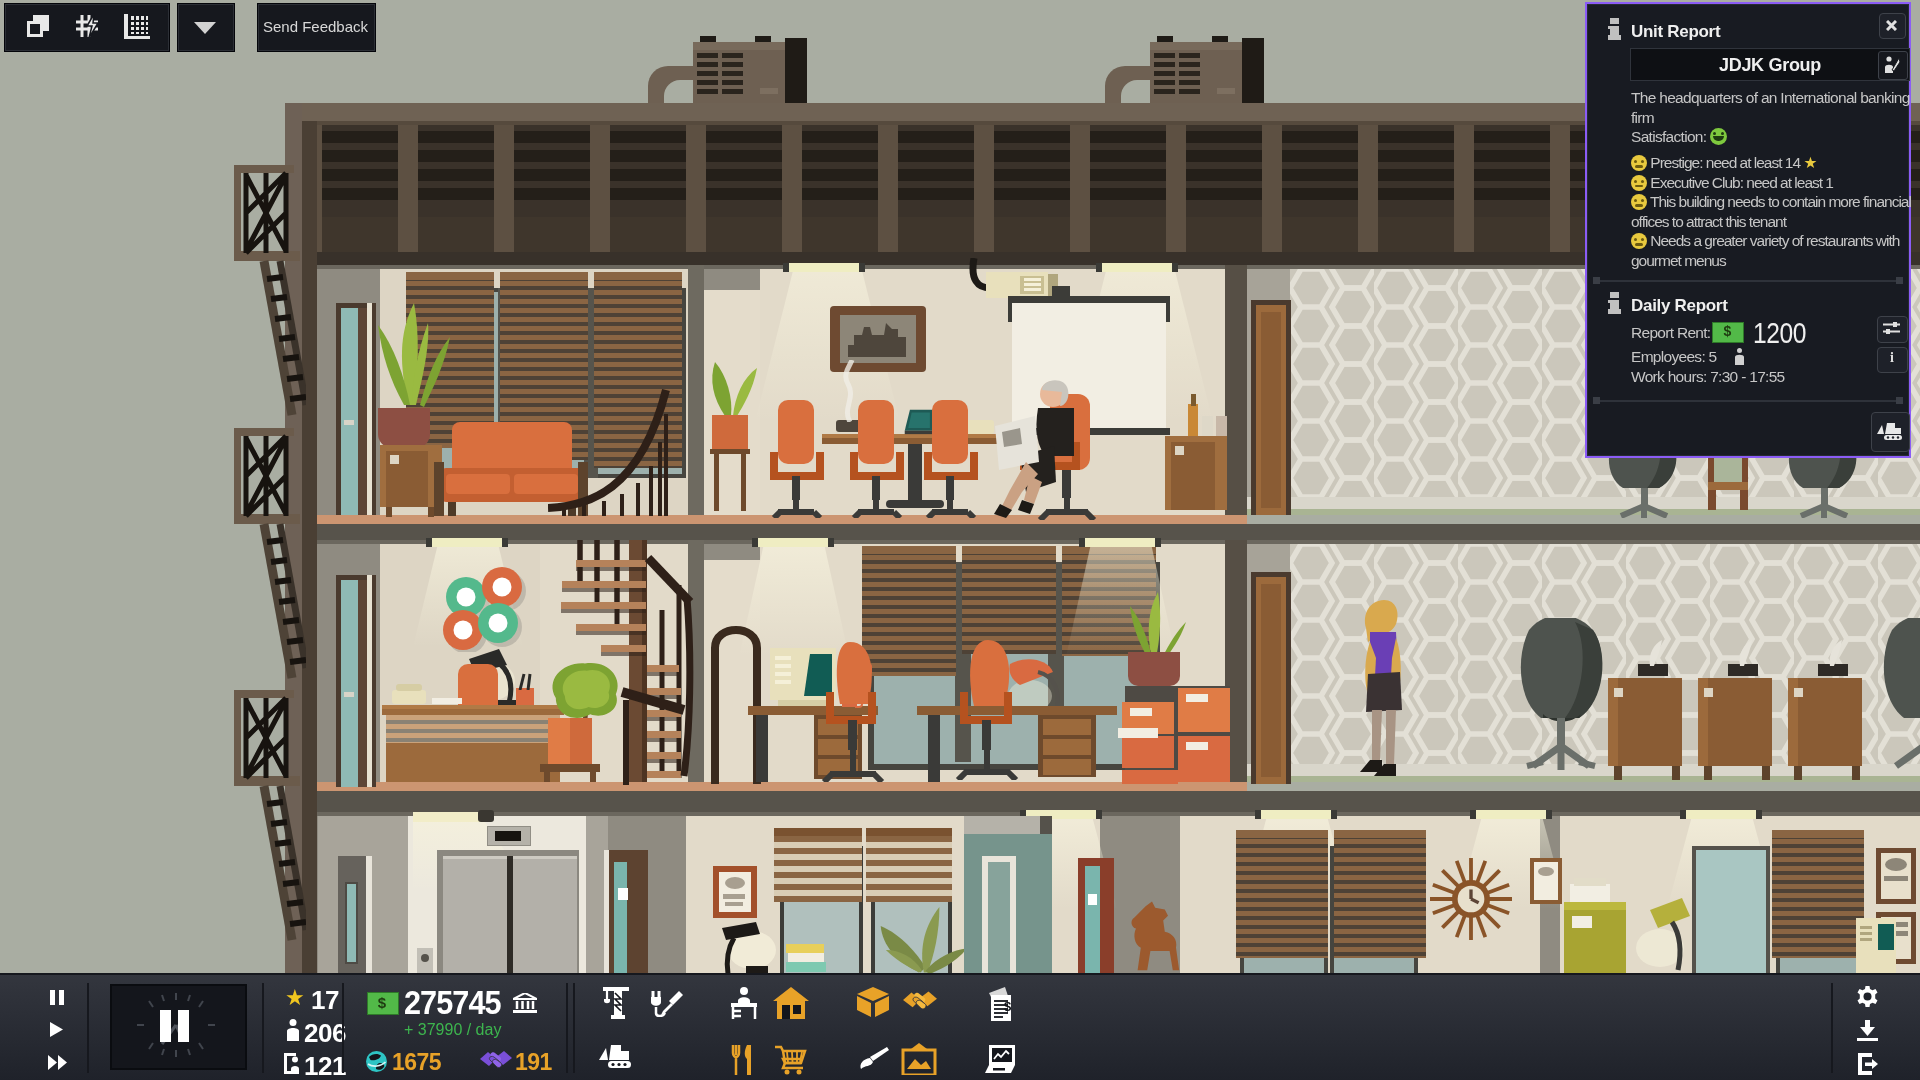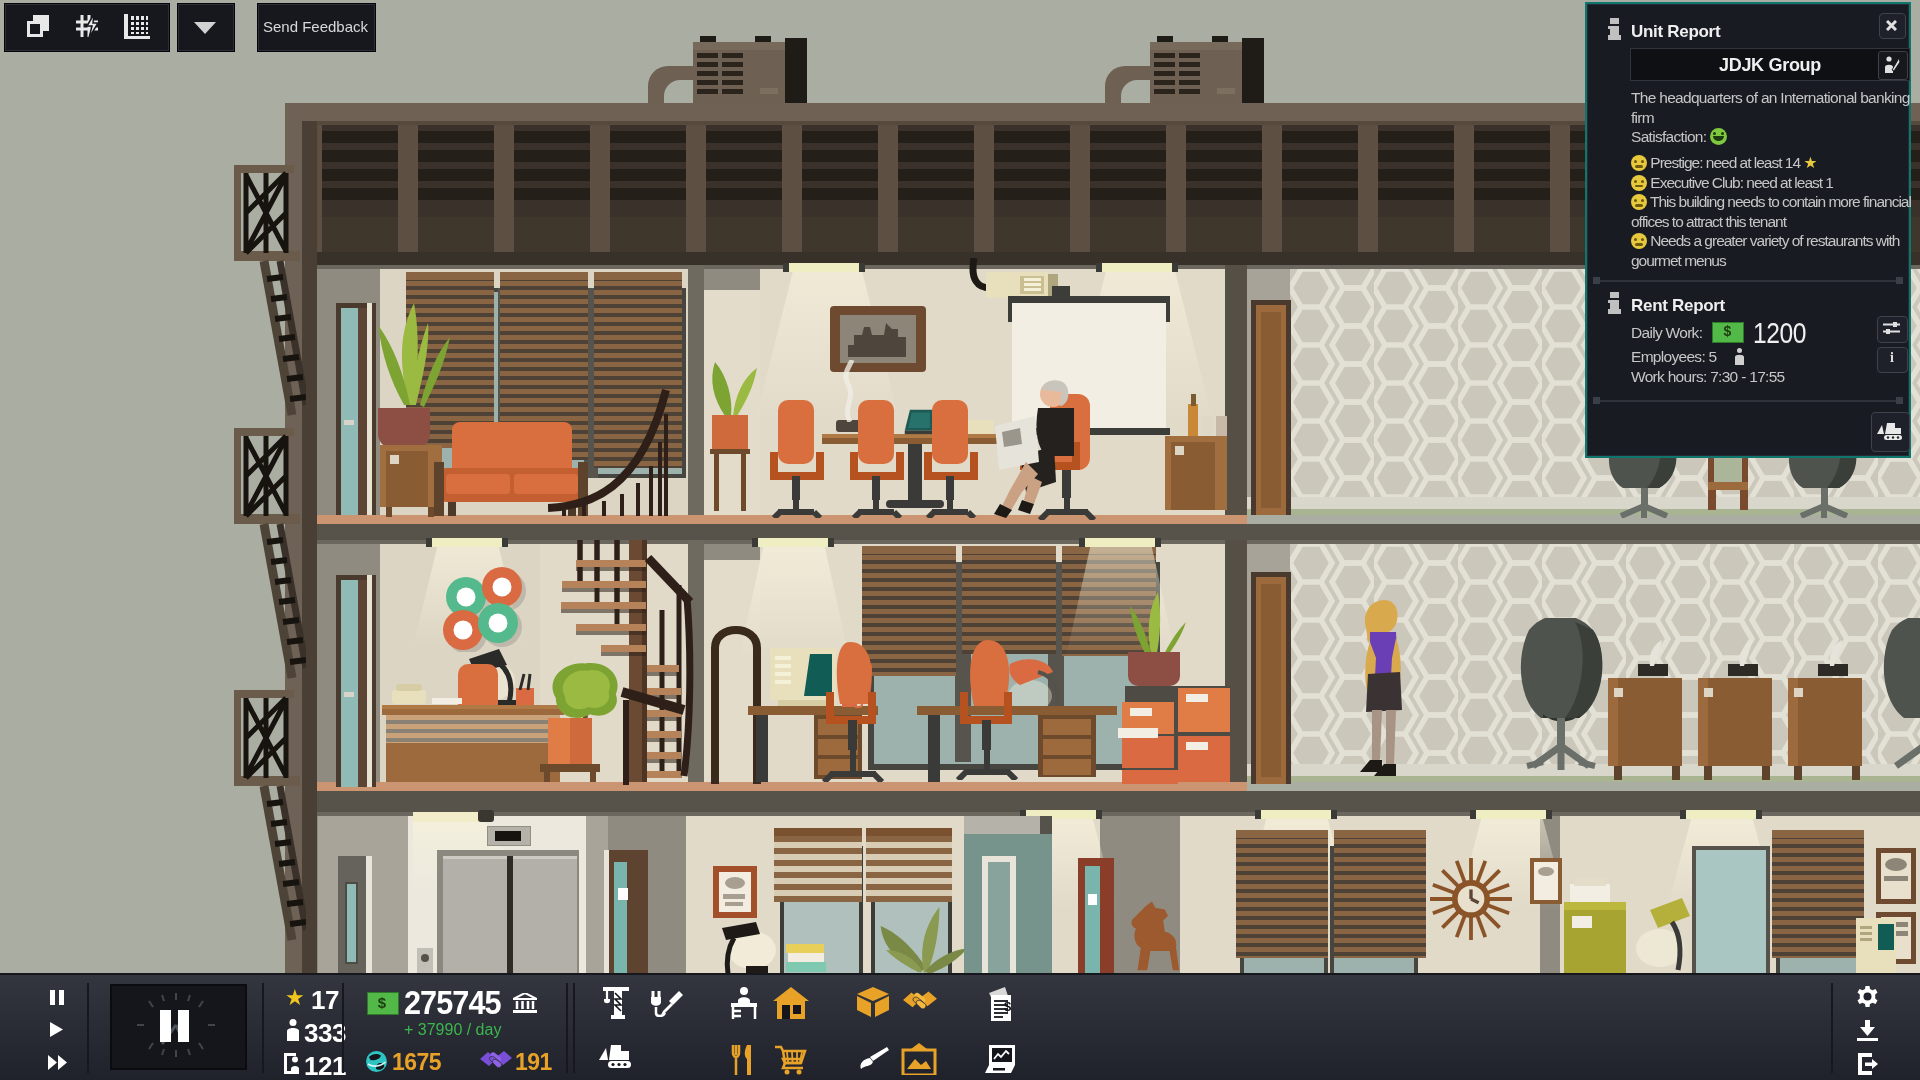--- a/index.html
+++ b/index.html
@@ -815,21 +815,21 @@
 
   <div class="abs" style="left:177px;top:3px;width:56px;height:47px;background:#16181e;border:1px solid #04050a;box-shadow:inset 0 0 0 1px #2c2f36;"></div>
   <svg class="abs" style="left:193px;top:21px;" width="24" height="14" viewBox="0 0 24 14">
         <path d="M1,1 L23,1 L12,13 Z" fill="#d2d2d2"></path>
       </svg>
 
   <div class="abs" style="left:257px;top:3px;width:117px;height:47px;background:#16181e;border:1px solid #04050a;box-shadow:inset 0 0 0 1px #2c2f36;"></div>
   <div class="abs" style="left:257px;top:18px;width:117px;text-align:center;font-size:15px;color:#d8d8d8;">Send Feedback</div>
 </div>
 
-<div id="panel" style="position:absolute;left:1585px;top:2px;width:326px;height:456px;background:#181b22;border:2px solid #0f766e;box-shadow:inset 0 0 0 1px #272b33;box-sizing:border-box;color:#c6c6c6;font-size:15.5px;letter-spacing:-0.7px;">
+<div id="panel" style="position:absolute;left:1585px;top:2px;width:326px;height:456px;background:#181b22;border:2px solid #8b5cf6;box-shadow:inset 0 0 0 1px #272b33;box-sizing:border-box;color:#c6c6c6;font-size:15.5px;letter-spacing:-0.7px;">
 
   <svg class="abs" style="left:21px;top:14px;" width="13" height="22" viewBox="0 0 13 22">
         <rect x="2" y="0" width="9" height="6" fill="#c0c0c0"></rect>
         <path d="M0,8 L11,8 L11,17 L13,17 L13,22 L0,22 L0,17 L2,17 L2,11 L0,11 Z" fill="#c0c0c0"></path>
       </svg>
 
   <div class="abs" style="left:44px;top:18px;font-size:17px;font-weight:bold;color:#efefef;letter-spacing:-0.3px;">Unit Report</div>
 
   <div class="abs" style="left:292px;top:9px;width:25px;height:24px;background:#1e2129;border:1px solid #3e424a;border-radius:4px;"></div>
   <svg class="abs" style="left:299px;top:16px;" width="11" height="11" viewBox="0 0 11 11">
@@ -856,23 +856,23 @@
   </div>
 
   <div class="abs" style="left:8px;top:276px;width:306px;height:2px;background:#2e323a;"></div>
   <div class="abs" style="left:6px;top:273px;width:7px;height:7px;background:#3a3e46;"></div>
   <div class="abs" style="left:309px;top:273px;width:7px;height:7px;background:#3a3e46;"></div>
 
   <svg class="abs" style="left:21px;top:288px;" width="13" height="22" viewBox="0 0 13 22">
         <rect x="2" y="0" width="9" height="6" fill="#c0c0c0"></rect>
         <path d="M0,8 L11,8 L11,17 L13,17 L13,22 L0,22 L0,17 L2,17 L2,11 L0,11 Z" fill="#c0c0c0"></path>
       </svg>
-  <div class="abs" style="left:44px;top:292px;font-size:17px;font-weight:bold;color:#efefef;letter-spacing:-0.3px;">Rent Report</div>
-
-  <div class="abs" style="left:44px;top:320px;">Daily Work:</div>
+  <div class="abs" style="left:44px;top:292px;font-size:17px;font-weight:bold;color:#efefef;letter-spacing:-0.3px;">Daily Report</div>
+
+  <div class="abs" style="left:44px;top:320px;">Report Rent:</div>
   <div class="abs" style="left:125px;top:318px;width:30px;height:19px;background:#52b948;border:1px solid #2e7a28;"></div>
   <div class="abs" style="left:125px;top:319px;width:30px;text-align:center;font-size:14px;font-weight:bold;color:#1e3a10;">$</div>
   <div class="abs" style="left:166px;top:312px;font-size:30px;color:#efefef;letter-spacing:-0.5px;transform:scaleX(0.82);transform-origin:0 0;">1200</div>
 
   <div class="abs" style="left:290px;top:312px;width:29px;height:25px;background:#1e2129;border:1px solid #3e424a;border-radius:4px;"></div>
   <svg class="abs" style="left:296px;top:318px;" width="17" height="13" viewBox="0 0 17 13">
         <g stroke="#e0e0e0" stroke-width="2">
           <line x1="0" y1="2.5" x2="17" y2="2.5"></line>
           <line x1="0" y1="9.5" x2="17" y2="9.5"></line>
         </g>
@@ -948,21 +948,21 @@
   </svg>
   <div class="abs" style="left:262px;top:8px;width:2px;height:90px;background:#16181e;"></div>
 
   <div class="abs" style="left:285px;top:10px;font-size:22px;color:#f0c61f;">★</div>
   <div class="abs" style="left:311px;top:10px;font-size:26px;font-weight:bold;color:#fff;letter-spacing:-0.5px;">17</div>
 
   <svg class="abs" style="left:287px;top:44px;" width="12" height="22" viewBox="0 0 12 22">
         <circle cx="6" cy="3.5" r="3.5" fill="#fff"></circle>
         <path d="M0,22 L0,12 C0,8 12,8 12,12 L12,22 Z" fill="#fff"></path>
       </svg>
-  <div class="abs" style="left:304px;top:43px;font-size:26px;font-weight:bold;color:#fff;letter-spacing:-0.5px;">333</div>
+  <div class="abs" style="left:304px;top:43px;font-size:26px;font-weight:bold;color:#fff;letter-spacing:-0.5px;">206</div>
 
   <svg class="abs" style="left:283px;top:77px;" width="18" height="22" viewBox="0 0 18 22">
         <path d="M1,1 L13,1 L13,4 L4,4 L4,19 L13,19 L13,22 L1,22 Z" fill="#fff"></path>
         <circle cx="12" cy="7.5" r="3" fill="#fff"></circle>
         <path d="M8,22 L8,16.5 C8,13 16,13 16,16.5 L16,22 Z" fill="#fff"></path>
       </svg>
   <div class="abs" style="left:304px;top:76px;font-size:26px;font-weight:bold;color:#fff;letter-spacing:-0.5px;">121</div>
   <div class="abs" style="left:342px;top:8px;width:2px;height:90px;background:#16181e;"></div>
 
   <div class="abs" style="left:367px;top:17px;width:30px;height:21px;background:#52b948;border:1px solid #2e7a28;"></div>

